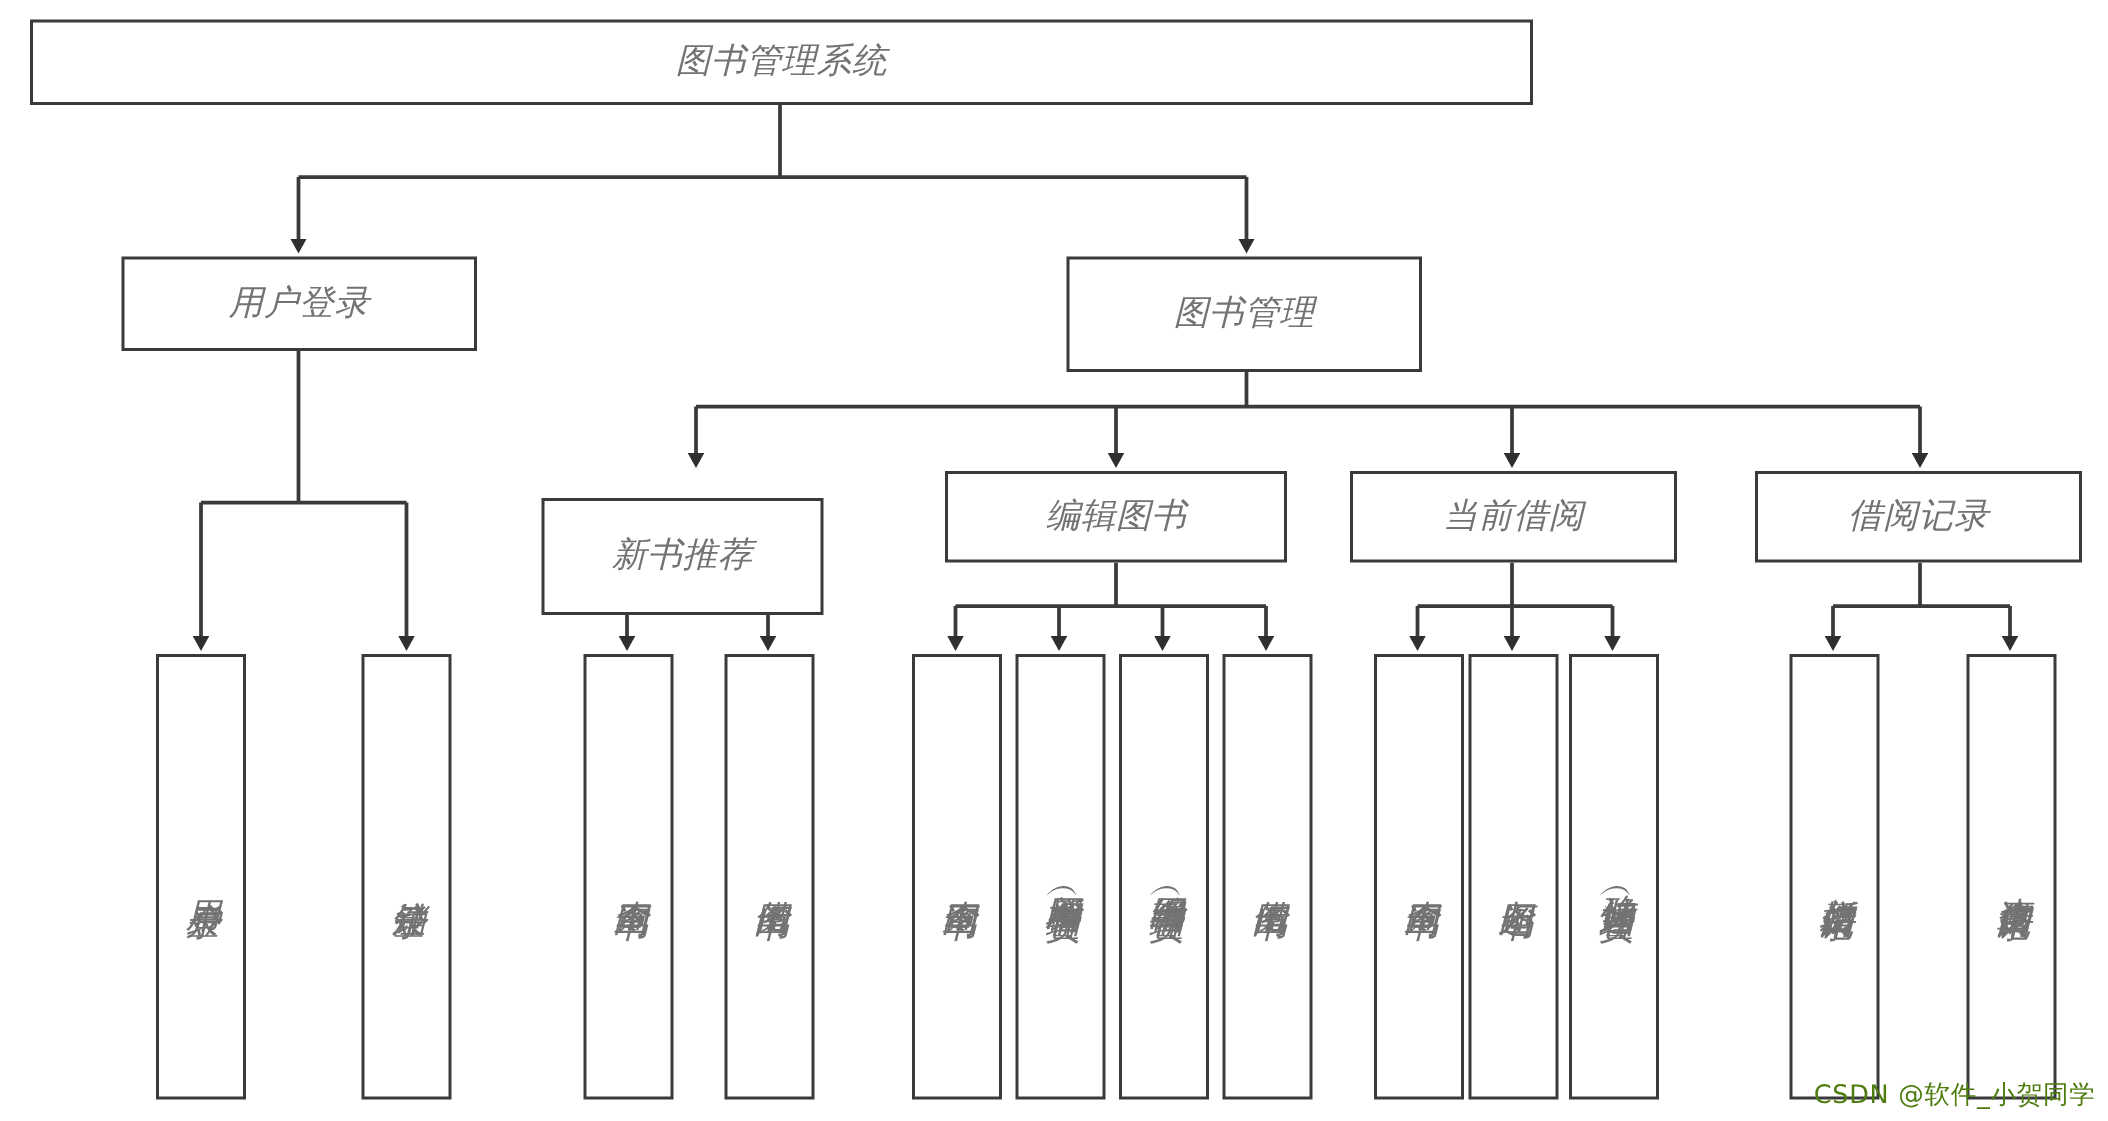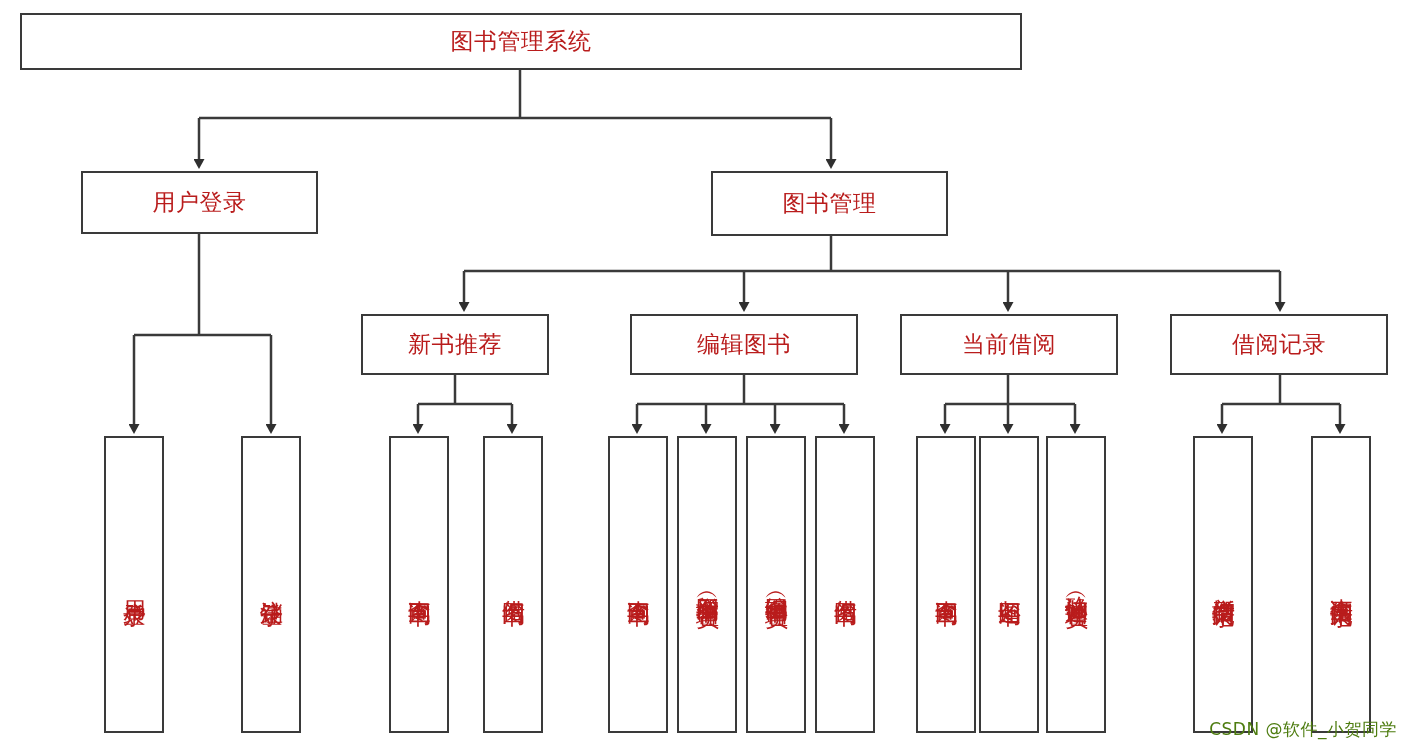--- a/index.html
+++ b/index.html
@@ -27,22 +27,23 @@
   }
   .node {
     position: absolute;
     box-sizing: border-box;
     border: 2.5px solid #3a3a3a;
     background: #ffffff;
     display: flex;
     align-items: center;
     justify-content: center;
     text-align: left;
-    color: #b91c1c;
+    color: #737373;
     z-index: 2;
+    font-style: italic;
   }
   .node .label {
     display: block;
     line-height: 1.04;
     letter-spacing: 0.5px;
   }
   .node.horizontal .label {
     font-size: 23px;
   }
   .node.vertical {
@@ -125,25 +126,25 @@
     </g>
   </svg>
 
   <div class="node horizontal" style="left:20px; top:13px; width:1002px; height:57px;">
     <span class="label">图书管理系统</span>
   </div>
 
   <div class="node horizontal" style="left:81px; top:171px; width:237px; height:63px;">
     <span class="label">用户登录</span>
   </div>
-  <div class="node horizontal" style="left:711px; top:171px; width:237px; height:65px;">
+  <div class="node horizontal" style="left:711px; top:171px; width:237px; height:77px;">
     <span class="label">图书管理</span>
   </div>
 
-  <div class="node horizontal" style="left:361px; top:314px; width:188px; height:61px;">
+  <div class="node horizontal" style="left:361px; top:332px; width:188px; height:78px;">
     <span class="label">新书推荐</span>
   </div>
   <div class="node horizontal" style="left:630px; top:314px; width:228px; height:61px;">
     <span class="label">编辑图书</span>
   </div>
   <div class="node horizontal" style="left:900px; top:314px; width:218px; height:61px;">
     <span class="label">当前借阅</span>
   </div>
   <div class="node horizontal" style="left:1170px; top:314px; width:218px; height:61px;">
     <span class="label">借阅记录</span>

